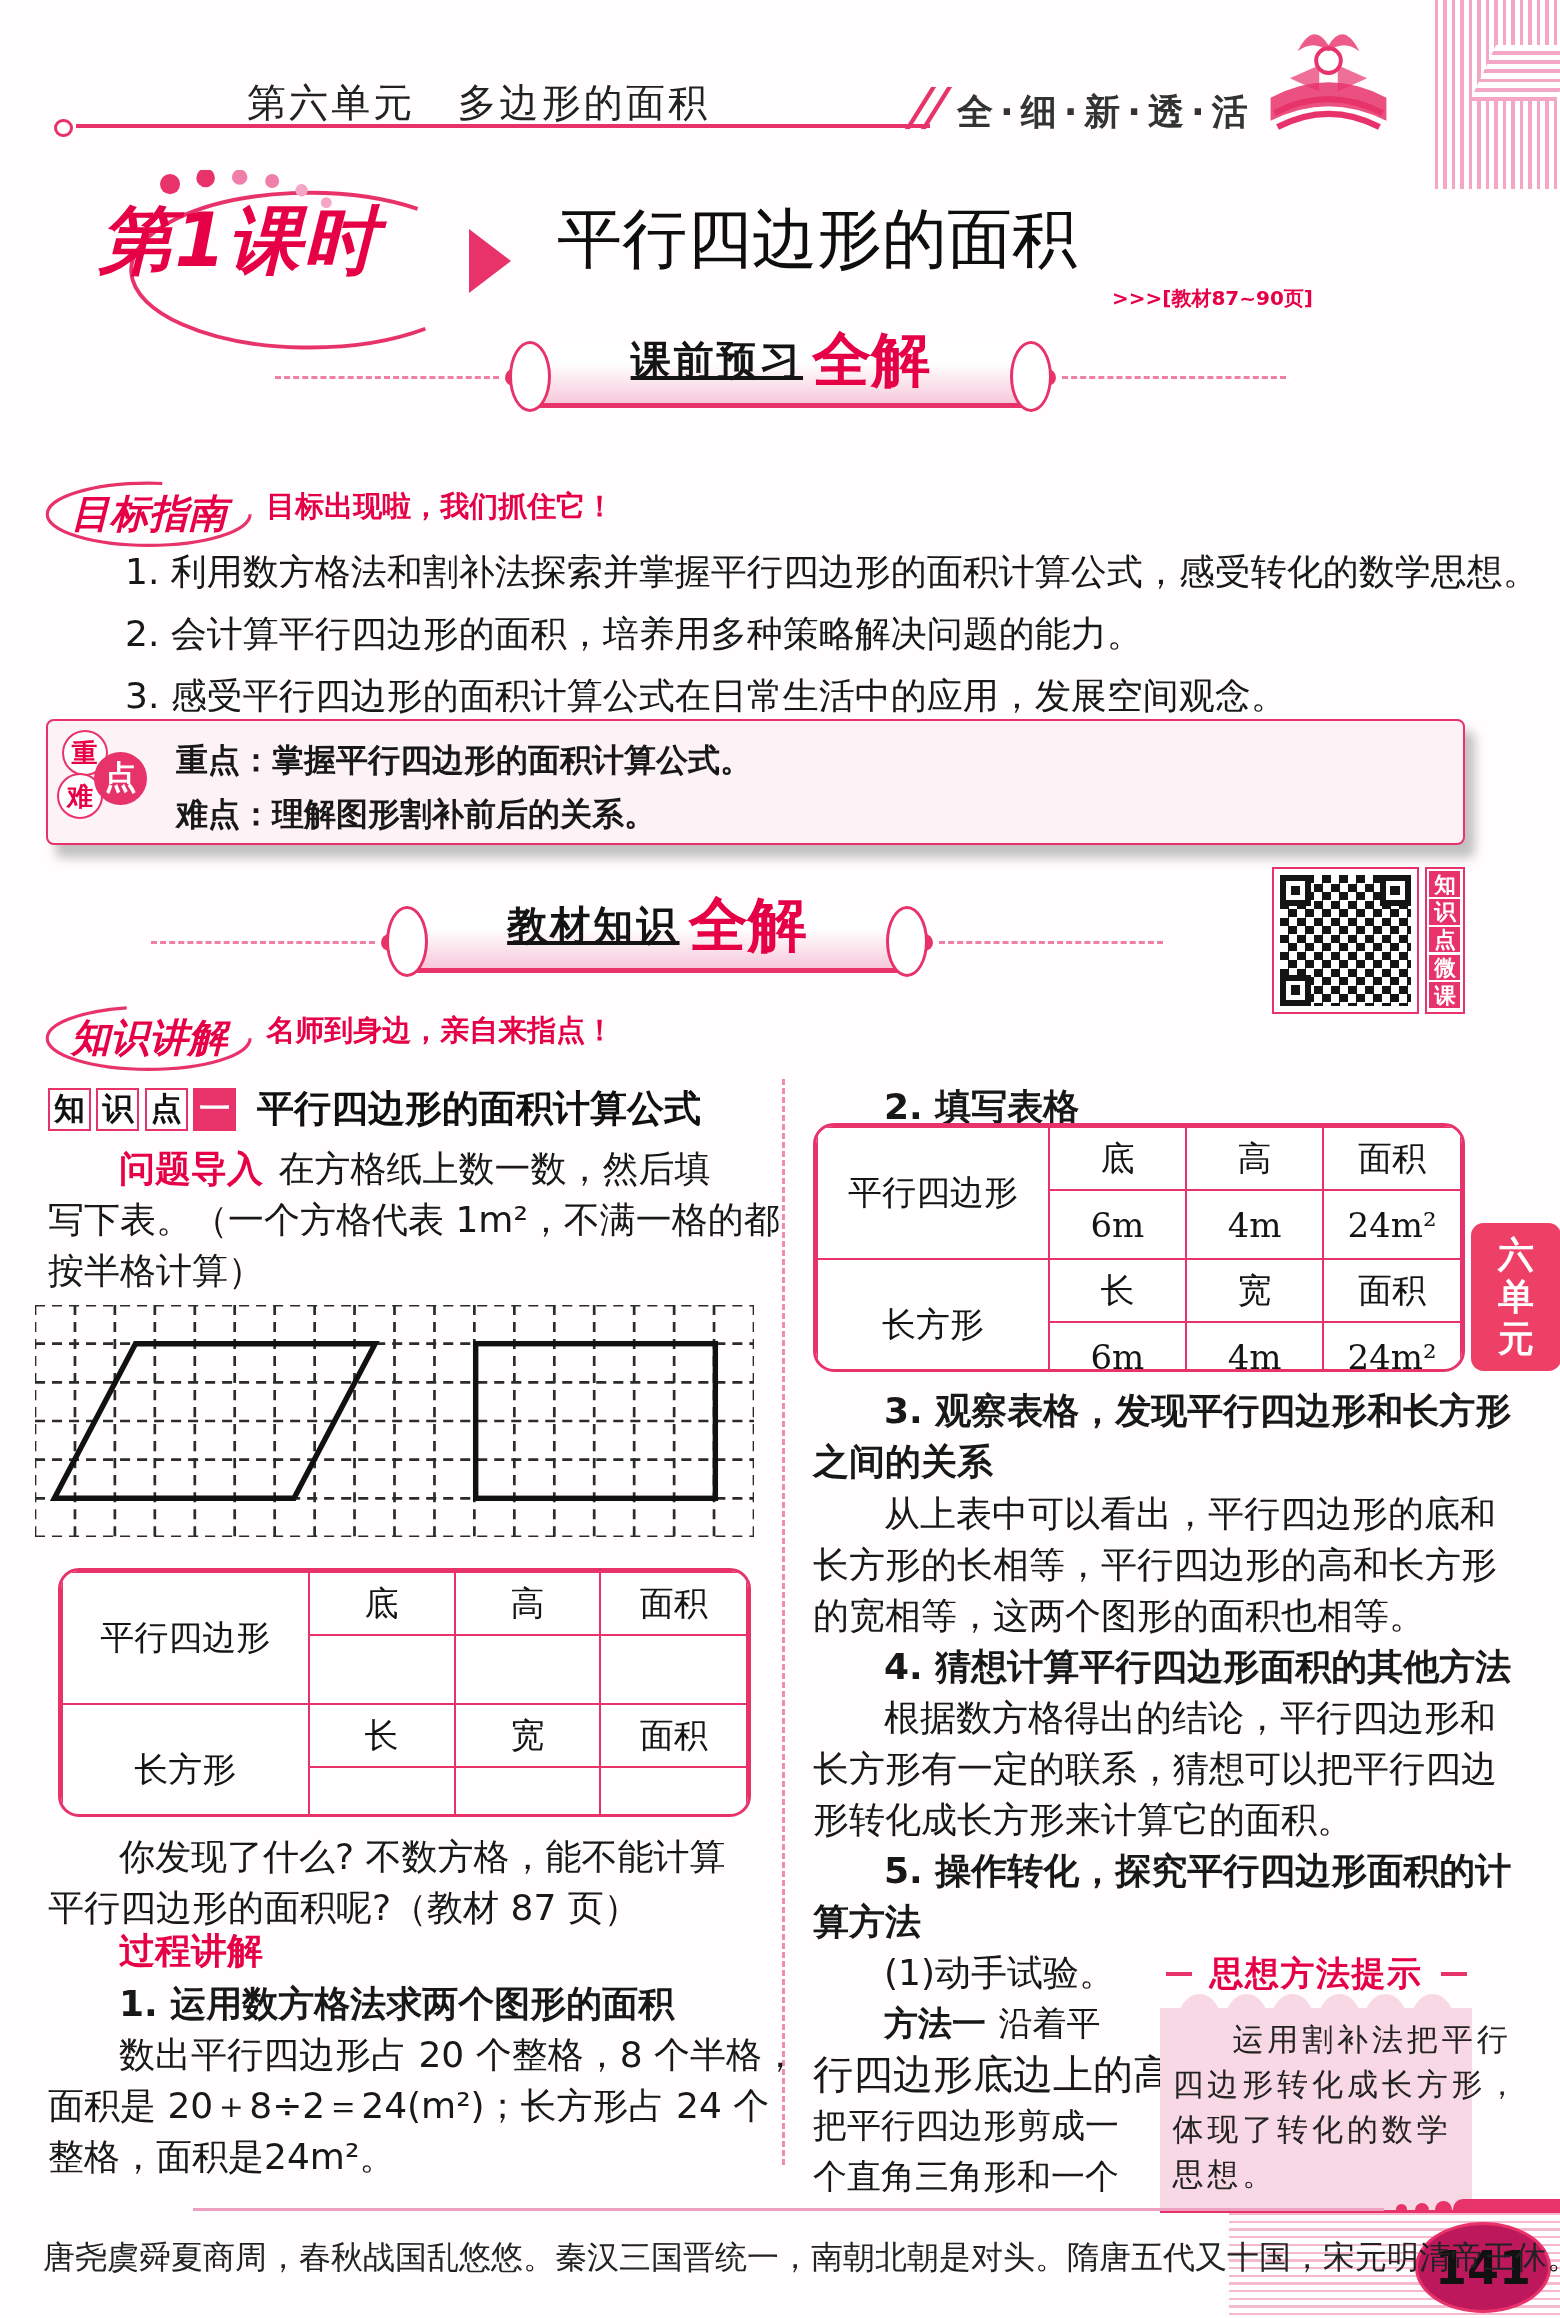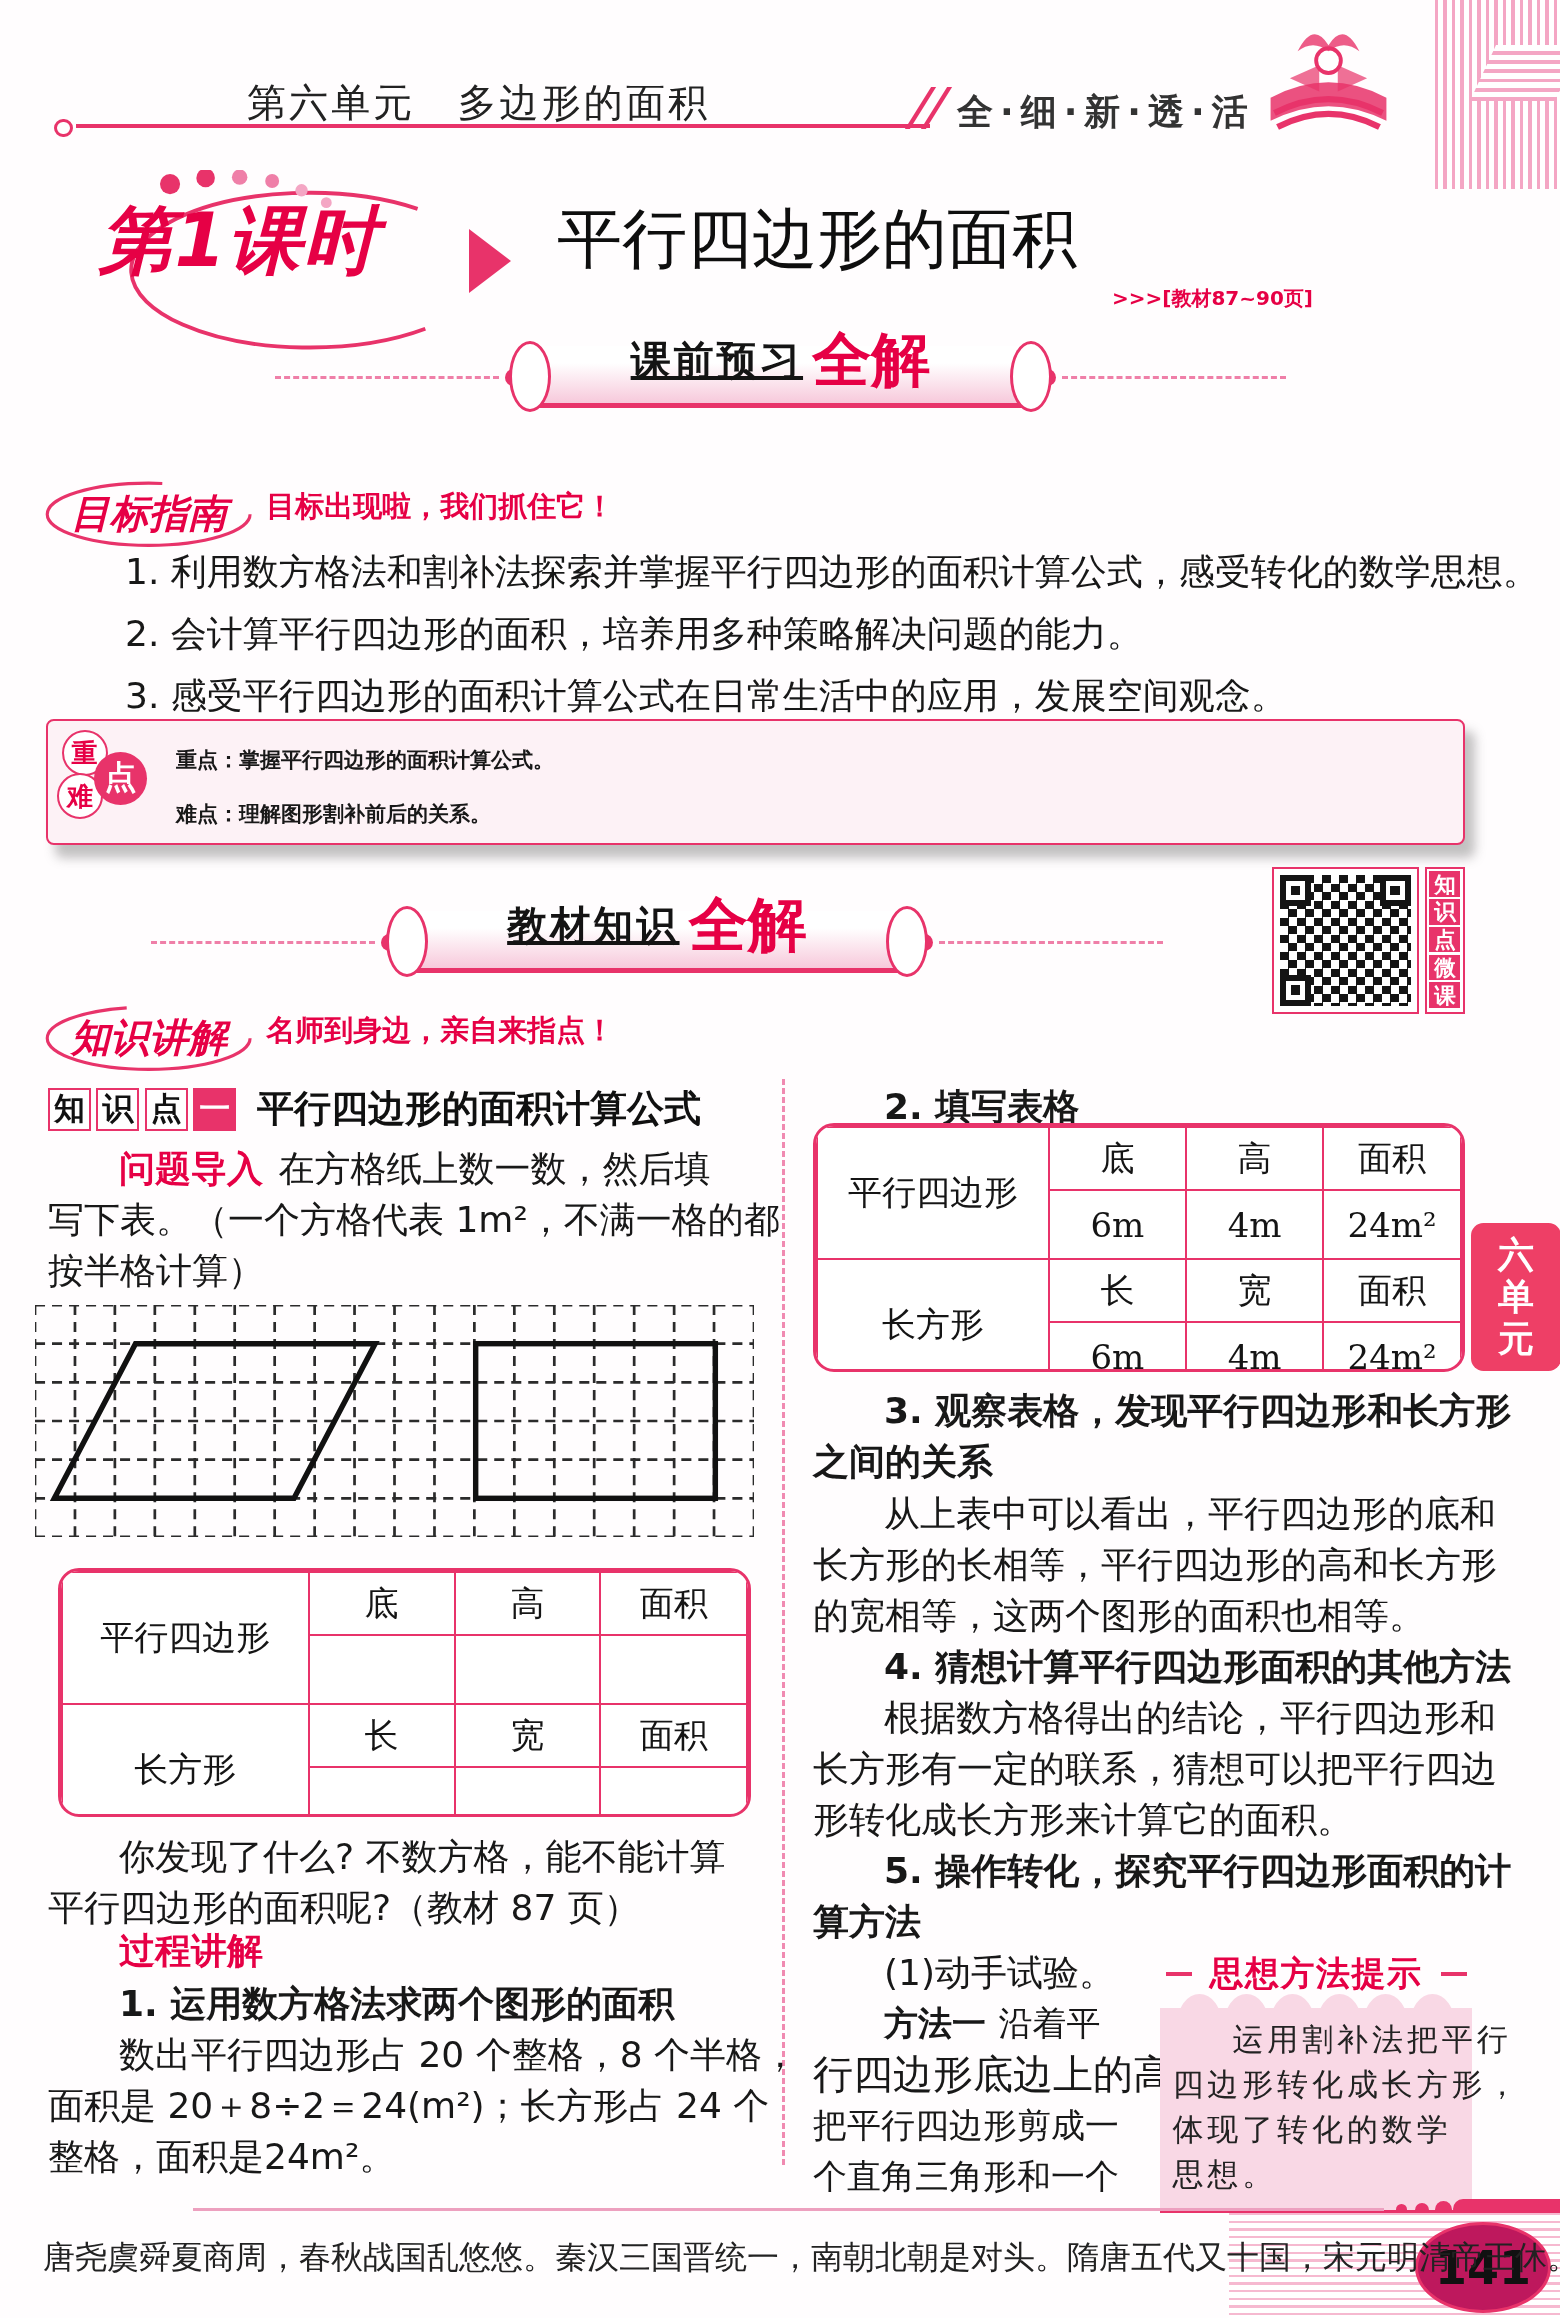--- a/index.html
+++ b/index.html
@@ -55,21 +55,21 @@
   .goal-item{font-size:36px;line-height:51px;margin-bottom:10.8px;white-space:nowrap;color:var(--ink);}
 
   
   .kp-box{left:46px;top:719px;width:1415px;height:122px;border:2.3px solid var(--accent);border-radius:7.7px;background:#fdf2f6;box-shadow:9.3px 12.4px 10.8px rgba(120,120,120,.45);}
   .kp-badge{left:57px;top:730px;width:116px;height:101px;}
   .kc{position:absolute;display:flex;align-items:center;justify-content:center;border-radius:50%;font-weight:bold;}
   .kc1,.kc2{width:42px;height:42px;border:2.3px solid var(--accent);color:var(--red);background:#fff;font-size:26px;}
   .kc1{left:4.6px;top:0;}.kc2{left:0;top:43px;}
   .kc3{left:37px;top:21.6px;width:53px;height:53px;background:var(--accent);color:#fff;font-size:32px;}
   .kp-lines{left:176px;top:733px;}
-  .kp-lines div{font-size:21px;font-weight:bold;line-height:54px;white-space:nowrap;}
+  .kp-lines div{font-size:32px;font-weight:bold;line-height:54px;white-space:nowrap;}
 
   
   .qr-wrap{left:1272px;top:867px;display:flex;gap:6.2px;}
   .qr{width:147px;height:147px;border:2.3px solid var(--accent);background:#fff;padding:6.2px;box-sizing:border-box;position:relative;}
   .qr-inner{width:100%;height:100%;background:repeating-conic-gradient(#141414 0% 25%,#fff 0% 50%) 0 0/17px 17px;}
   .finder{position:absolute;width:31px;height:31px;border:6.2px solid #141414;background:#fff;box-sizing:border-box;}
   .finder::after{content:"";position:absolute;left:4.6px;top:4.6px;width:9.3px;height:9.3px;background:#141414;}
   .f-tl{left:6.2px;top:6.2px;}.f-tr{right:6.2px;top:6.2px;}.f-bl{left:6.2px;bottom:6.2px;}
   .qr-strip{display:flex;flex-direction:column;gap:2.3px;border:2.3px solid var(--accent);padding:2.3px;background:#fff;}
   .qr-strip span{width:31px;height:25.5px;background:var(--accent);color:#fff;font-size:21.6px;font-weight:bold;display:flex;align-items:center;justify-content:center;}

